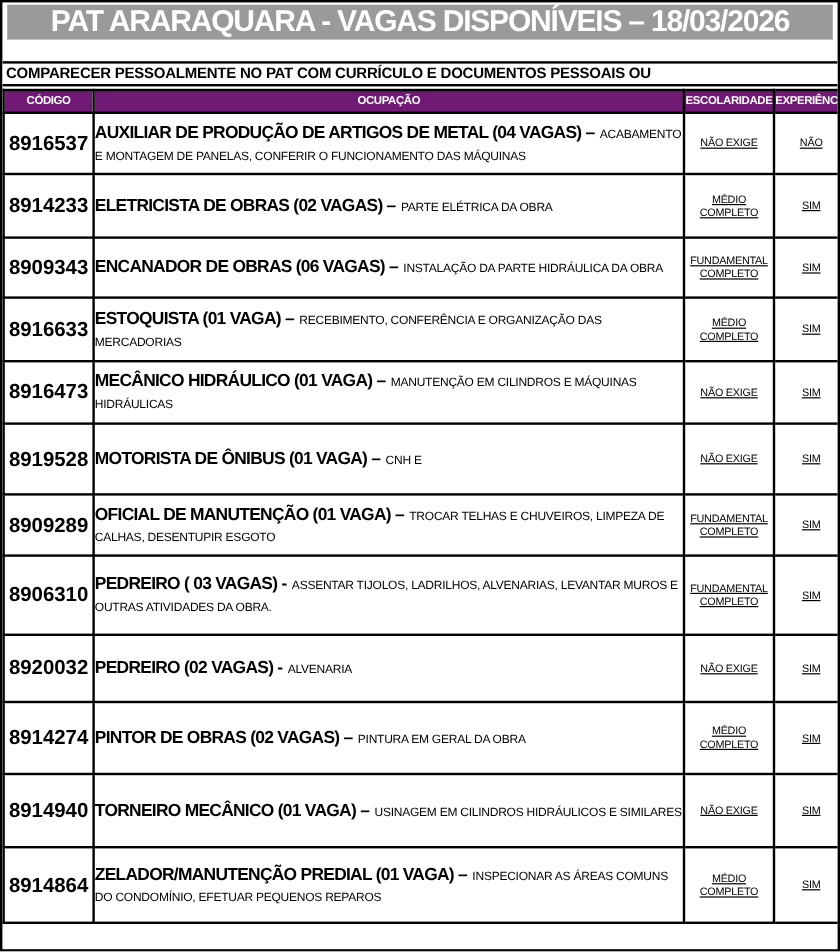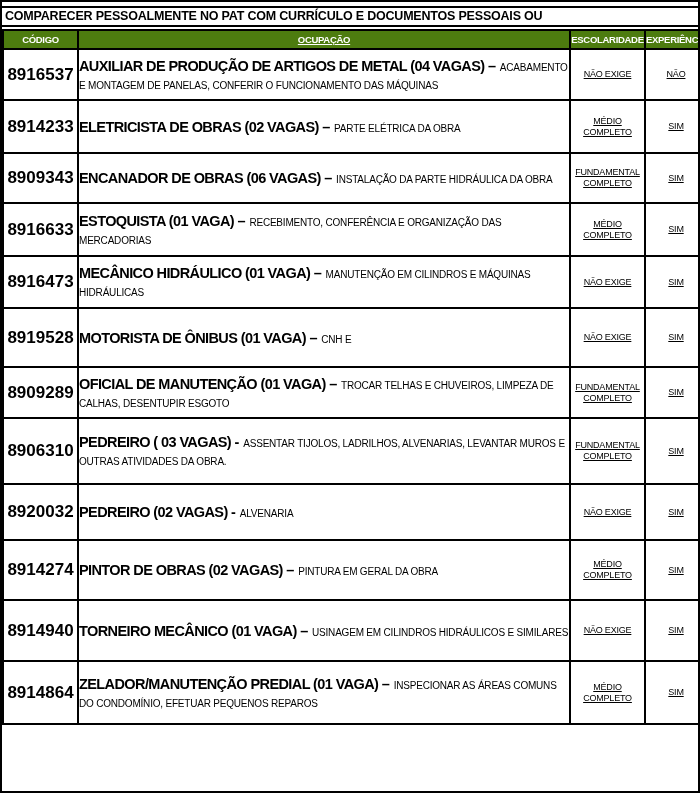--- a/index.html
+++ b/index.html
@@ -24,21 +24,21 @@
     font-weight: bold;
     font-size: 25px;
     line-height: 29px;
     text-align: center;
     letter-spacing: -1px;
     white-space: nowrap;
     overflow: hidden;
   }
   .notice-box {
     box-sizing: border-box;
-    margin-top: 4px;
+    margin-top: 18px;
     border-top: 2px solid #000000;
     border-bottom: 2px solid #000000;
     width: 100%;
     padding: 1px 0 2px 0;
     background: #ffffff;
   }
   .notice-line1 {
     font-weight: bold;
     font-size: 12.5px;
     line-height: 14px;
@@ -61,30 +61,30 @@
     width: 100%;
     margin-top: 2px;
   }
   .jobs-table th, .jobs-table td {
     border: 2px solid #000000;
     padding: 0;
     overflow: hidden;
   }
   .jobs-table thead tr { height: 19px; }
   .jobs-table th {
-    background: #4d7c0f;
+    background: #701a75;
     color: #ffffff;
     font-weight: bold;
     font-size: 9.5px;
     letter-spacing: -0.3px;
     text-align: center;
     white-space: nowrap;
   }
   .col-code { width: 73px; }
-  .col-occ  { width: 490px; text-decoration: underline; }
+  .col-occ  { width: 490px; }
   .col-edu  { width: 73px; }
   .col-exp  { width: 60px; }
 
   .code-cell {
     text-align: center;
     vertical-align: middle;
     font-weight: bold;
     font-size: 17px;
     color: #000000;
   }
@@ -142,20 +142,21 @@
     letter-spacing: -0.2px;
     white-space: nowrap;
     overflow: hidden;
   }
 </style>
 </head>
 <body>
 
 <div class="page">
 
+  <div class="title-bar">PAT ARARAQUARA - VAGAS DISPONÍVEIS – 18/03/2026</div>
 
   <div class="notice-box">
     <div class="notice-line1">COMPARECER PESSOALMENTE NO PAT COM CURRÍCULO E DOCUMENTOS PESSOAIS OU</div>
   </div>
 
   <table class="jobs-table">
     <thead>
       <tr>
         <th class="col-code">CÓDIGO</th>
         <th class="col-occ">OCUPAÇÃO</th>

